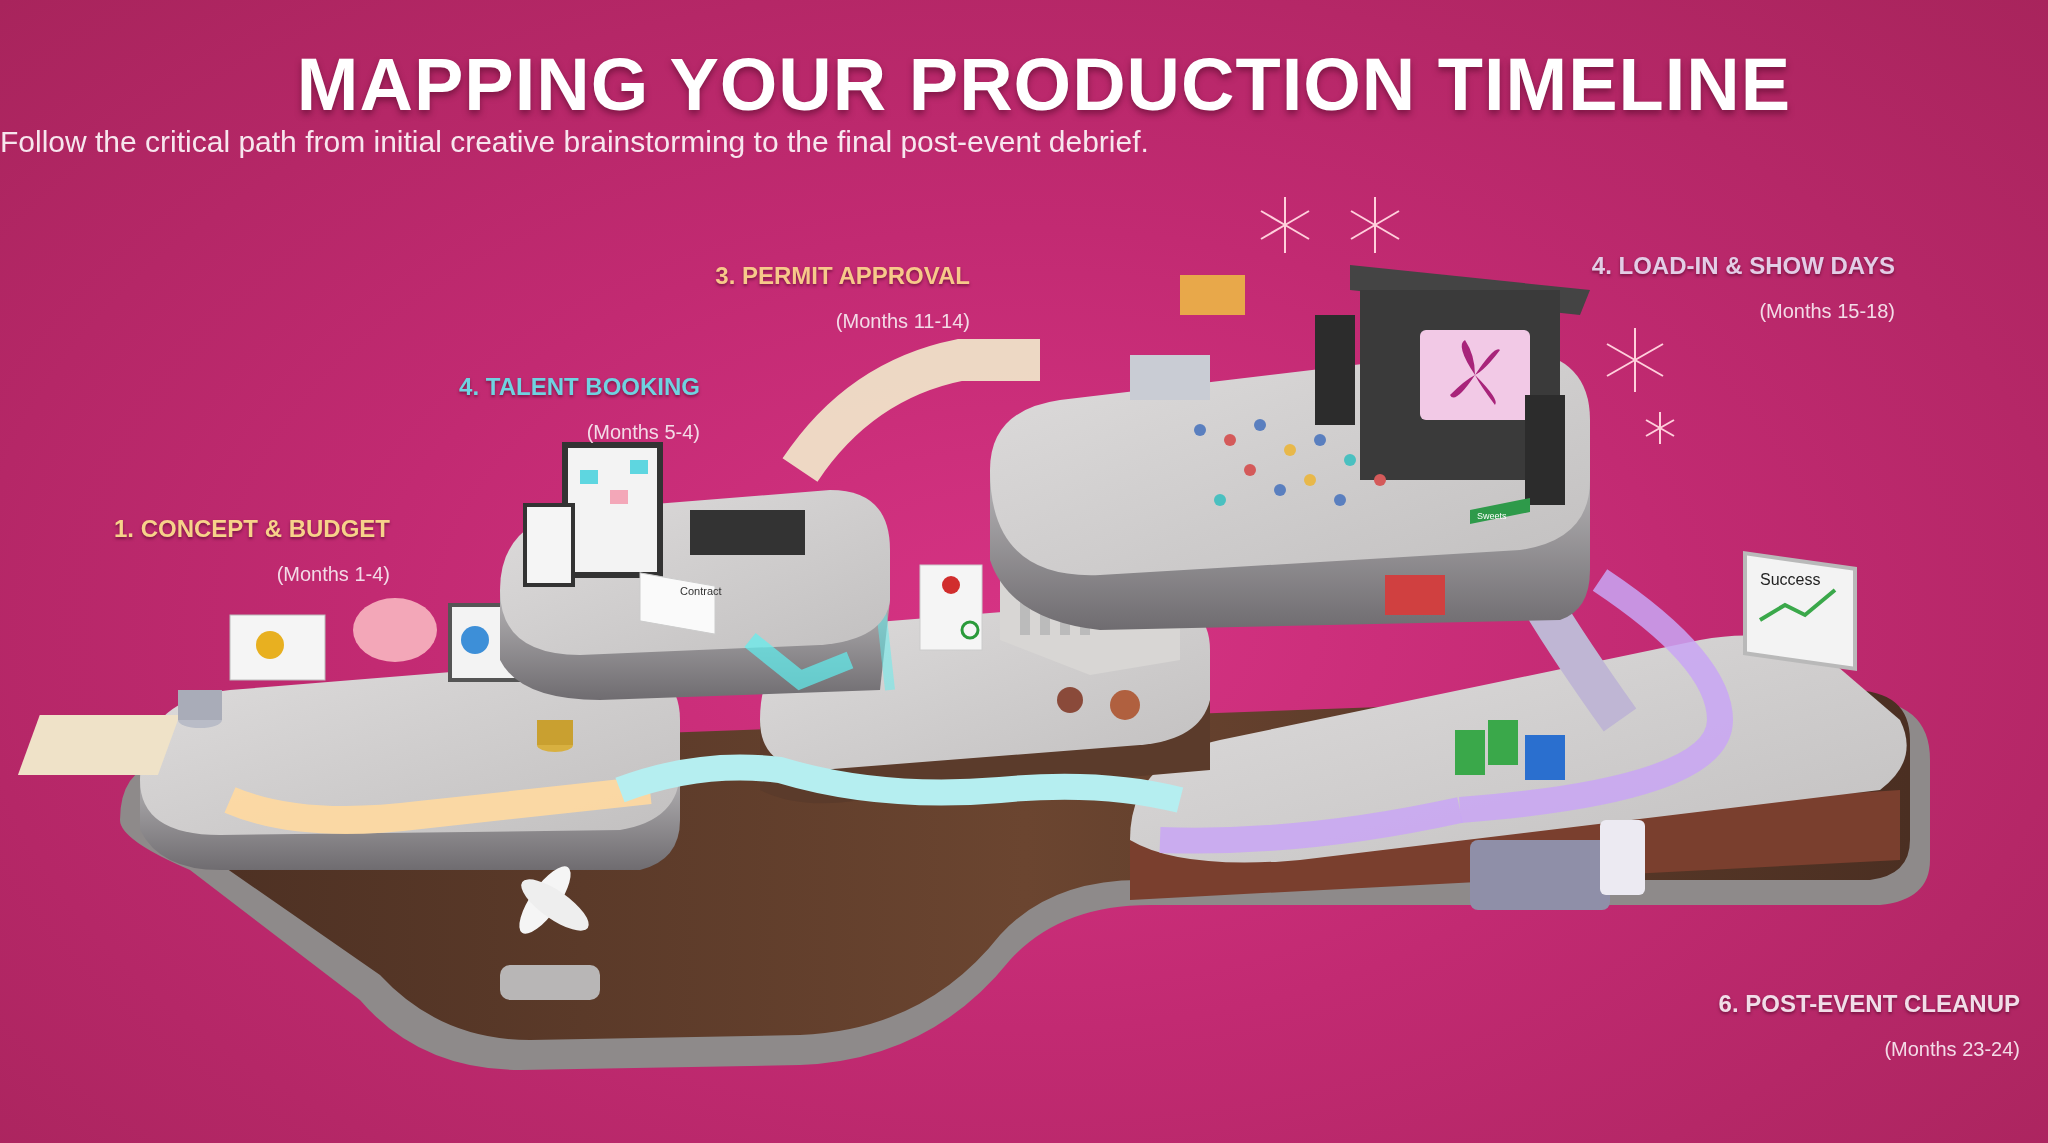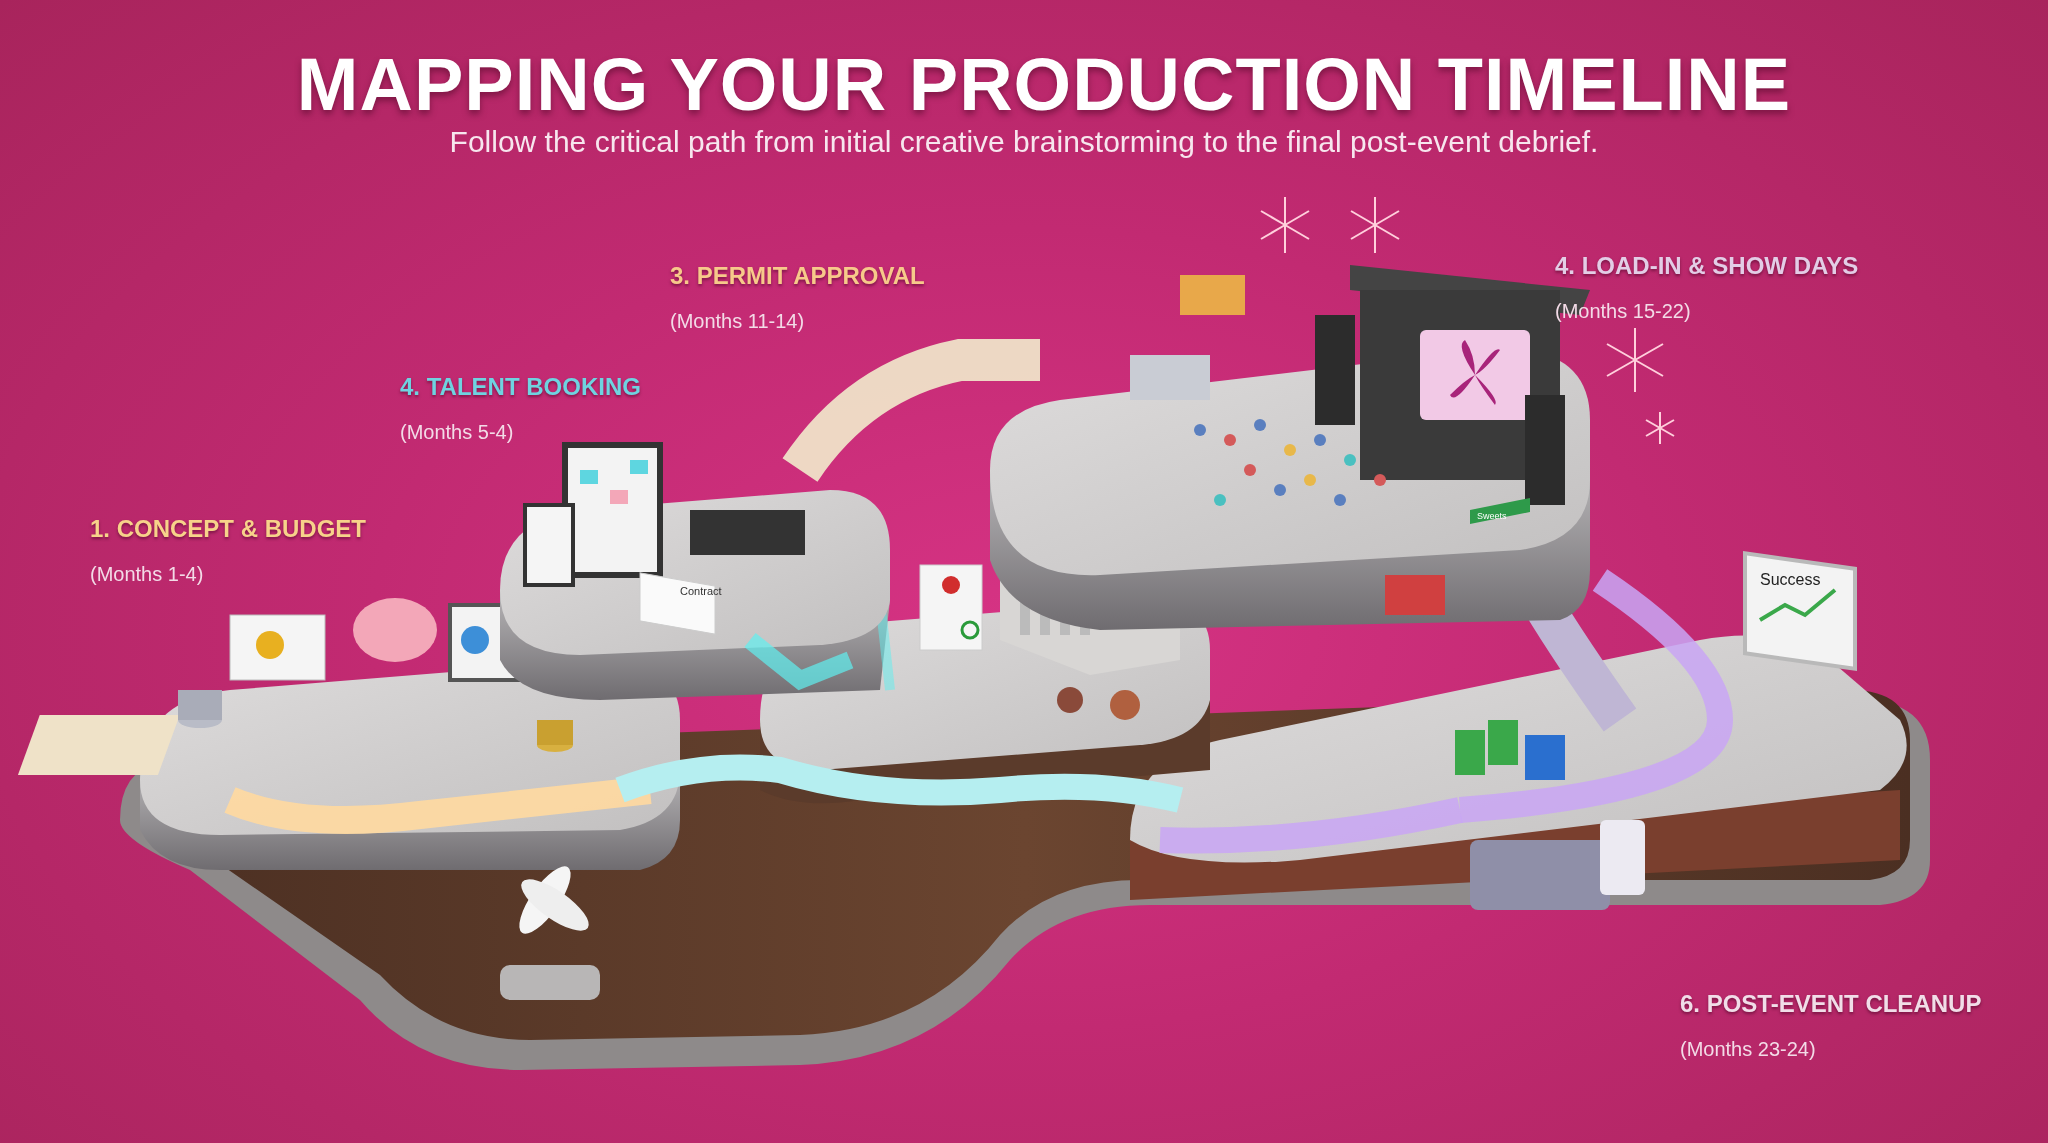--- a/index.html
+++ b/index.html
@@ -1,23 +1,23 @@
 <!DOCTYPE html>
 <html><head>
 <meta charset="utf-8">
 <style>
   html,body{margin:0;padding:0;}
   body{width:2048px;height:1143px;overflow:hidden;position:relative;
     background:radial-gradient(ellipse at 50% 55%, #d63384 0%, #c22a72 45%, #a8245c 100%);
     font-family:"Liberation Sans", sans-serif;}
   .title{position:absolute;left:0;width:2048px;top:42px;text-align:center;color:#fff;
     font-size:74px;font-weight:900;letter-spacing:1px;text-shadow:0 4px 6px rgba(80,10,40,.55);margin-left:20px;}
-  .subtitle{position:absolute;left:0;width:2048px;top:125px;text-align:center;color:#f7e6ee;
+  .subtitle{position:absolute;left:0;width:2048px;top:125px;color:#f7e6ee;
     font-size:30px;}
-  .stage-label{position:absolute;text-align:left;}
+  .stage-label{position:absolute;text-align:right;}
   .stage-label .name{font-weight:700;font-size:24px;text-shadow:0 2px 3px rgba(60,0,30,.5);white-space:nowrap;}
   .stage-label .months{font-size:20px;color:#f3dbe7;margin-top:20px;white-space:nowrap;}
   svg.scene{position:absolute;left:0;top:0;}
 </style>
 </head>
 <body>
 
 <div class="title">MAPPING YOUR PRODUCTION TIMELINE</div>
 <div class="subtitle">Follow the critical path from initial creative brainstorming to the final post-event debrief.</div>
 
@@ -199,18 +199,18 @@
 <div class="stage-label" style="left:400px;top:373px;width:300px;">
   <div class="name" style="color:#6fd3e0">4. TALENT BOOKING</div>
   <div class="months">(Months 5-4)</div>
 </div>
 <div class="stage-label" style="left:670px;top:262px;width:300px;">
   <div class="name" style="color:#f7c98a">3. PERMIT APPROVAL</div>
   <div class="months">(Months 11-14)</div>
 </div>
 <div class="stage-label" style="left:1555px;top:252px;width:340px;">
   <div class="name" style="color:#e3cde6">4. LOAD-IN &amp; SHOW DAYS</div>
-  <div class="months">(Months 15-22)</div>
+  <div class="months">(Months 15-18)</div>
 </div>
 <div class="stage-label" style="left:1680px;top:990px;width:340px;">
   <div class="name" style="color:#f1dde8">6. POST-EVENT CLEANUP</div>
   <div class="months">(Months 23-24)</div>
 </div>
 
 </body></html>

